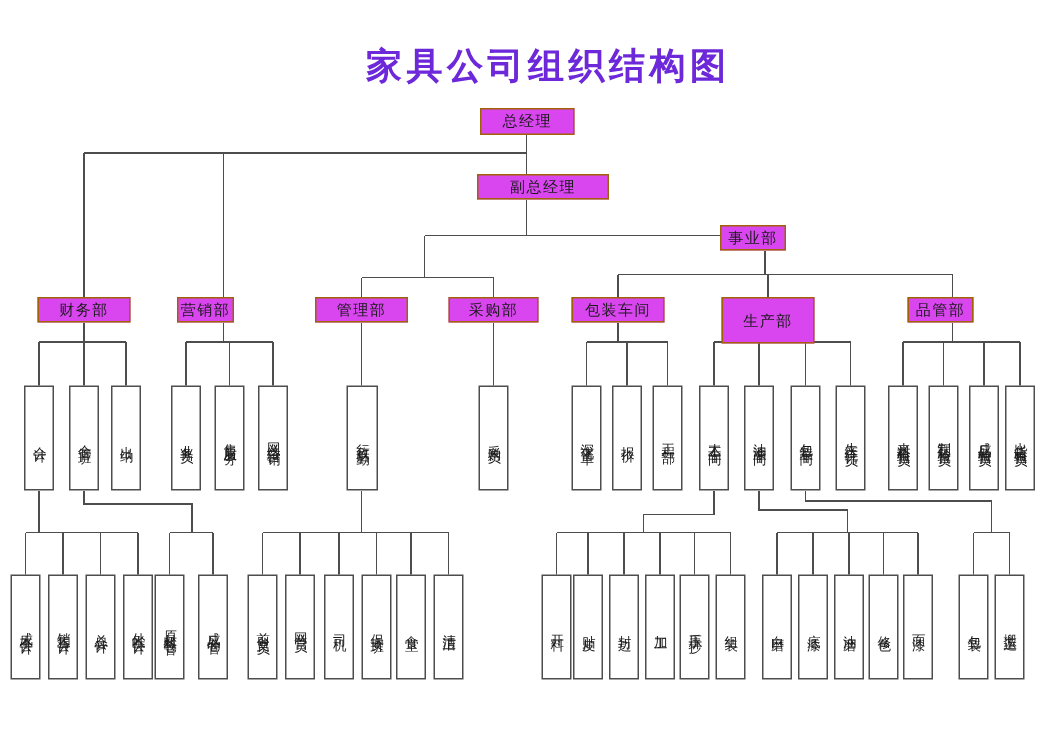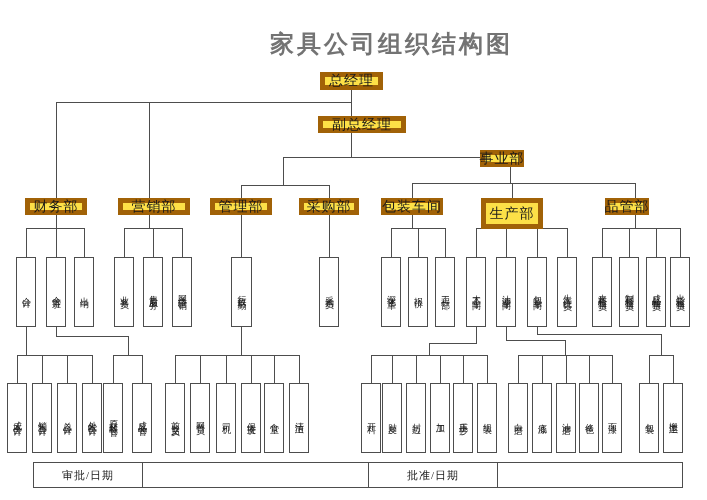--- a/index.html
+++ b/index.html
@@ -2,27 +2,27 @@
 <html><head>
 <meta charset="utf-8">
 <style>
   html,body{margin:0;padding:0;background:#ffffff;}
   .stage{
     position:relative;width:707px;height:500px;background:#ffffff;overflow:hidden;
     font-family:"Liberation Serif","DejaVu Serif",serif;color:#1a1a1a;
   }
   .lines{position:absolute;left:0;top:0;}
   .title{
-    position:absolute;left:270px;top:28px;font-size:24px;font-weight:bold;
-    letter-spacing:3px;white-space:nowrap;color:#737373;
+    position:absolute;left:244px;top:28px;font-size:24px;font-weight:bold;
+    letter-spacing:3px;white-space:nowrap;color:#6d28d9;
   }
   .hbox{
-    position:absolute;box-sizing:border-box;border:5px solid #a16207;background:#fde047;
+    position:absolute;box-sizing:border-box;border:1px solid #a16207;background:#d946ef;
     display:flex;align-items:center;justify-content:center;
-    font-size:14px;letter-spacing:1px;white-space:nowrap;color:#1a1a1a;
+    font-size:10px;letter-spacing:1px;white-space:nowrap;color:#1a1a1a;
   }
   .vbox{
     position:absolute;box-sizing:border-box;border:1px solid #4d4d4d;background:#fff;
     writing-mode:vertical-rl;text-orientation:upright;
     display:flex;align-items:center;justify-content:center;
     font-size:9px;letter-spacing:2px;color:#1a1a1a;
   }
   .footer-table{
     position:absolute;left:33px;top:462px;width:650px;height:26px;
     box-sizing:border-box;border:1px solid #4d4d4d;display:flex;background:#fff;
@@ -63,21 +63,21 @@
     "></path>
   </svg>
 
   <div class="title">家具公司组织结构图</div>
 
   <div class="hbox" style="left:320px;top:72px;width:63px;height:18px">总经理</div>
   <div class="hbox" style="left:318px;top:116px;width:88px;height:17px">副总经理</div>
   <div class="hbox" style="left:480px;top:150px;width:44px;height:17px">事业部</div>
 
   <div class="hbox" style="left:25px;top:198px;width:62px;height:17px">财务部</div>
-  <div class="hbox" style="left:118px;top:198px;width:72px;height:17px">营销部</div>
+  <div class="hbox" style="left:118px;top:198px;width:38px;height:17px">营销部</div>
   <div class="hbox" style="left:210px;top:198px;width:62px;height:17px">管理部</div>
   <div class="hbox" style="left:299px;top:198px;width:60px;height:17px">采购部</div>
   <div class="hbox" style="left:381px;top:198px;width:62px;height:17px">包装车间</div>
   <div class="hbox" style="left:481px;top:198px;width:62px;height:31px">生产部</div>
   <div class="hbox" style="left:605px;top:198px;width:44px;height:17px">品管部</div>
 
   <div class="vbox" style="left:16px;top:257px;width:20px;height:70px">会计</div>
   <div class="vbox" style="left:46px;top:257px;width:20px;height:70px">仓管班</div>
   <div class="vbox" style="left:74px;top:257px;width:20px;height:70px">出纳</div>
   <div class="vbox" style="left:114px;top:257px;width:20px;height:70px">业务员</div>
@@ -116,20 +116,14 @@
   <div class="vbox" style="left:453px;top:383px;width:20px;height:70px">手压抄</div>
   <div class="vbox" style="left:477px;top:383px;width:20px;height:70px">组装</div>
   <div class="vbox" style="left:508px;top:383px;width:20px;height:70px">白磨</div>
   <div class="vbox" style="left:532px;top:383px;width:20px;height:70px">底漆</div>
   <div class="vbox" style="left:556px;top:383px;width:20px;height:70px">油磨</div>
   <div class="vbox" style="left:579px;top:383px;width:20px;height:70px">修色</div>
   <div class="vbox" style="left:602px;top:383px;width:20px;height:70px">面漆</div>
   <div class="vbox" style="left:639px;top:383px;width:20px;height:70px">包装</div>
   <div class="vbox" style="left:663px;top:383px;width:20px;height:70px">搬运工</div>
 
-  <div class="footer-table">
-    <div class="footer-cell" style="width:109px">审批/日期</div>
-    <div class="footer-cell" style="width:226px"></div>
-    <div class="footer-cell" style="width:129px">批准/日期</div>
-    <div class="footer-cell last"></div>
-  </div>
 
 </div>
 
 </body></html>

